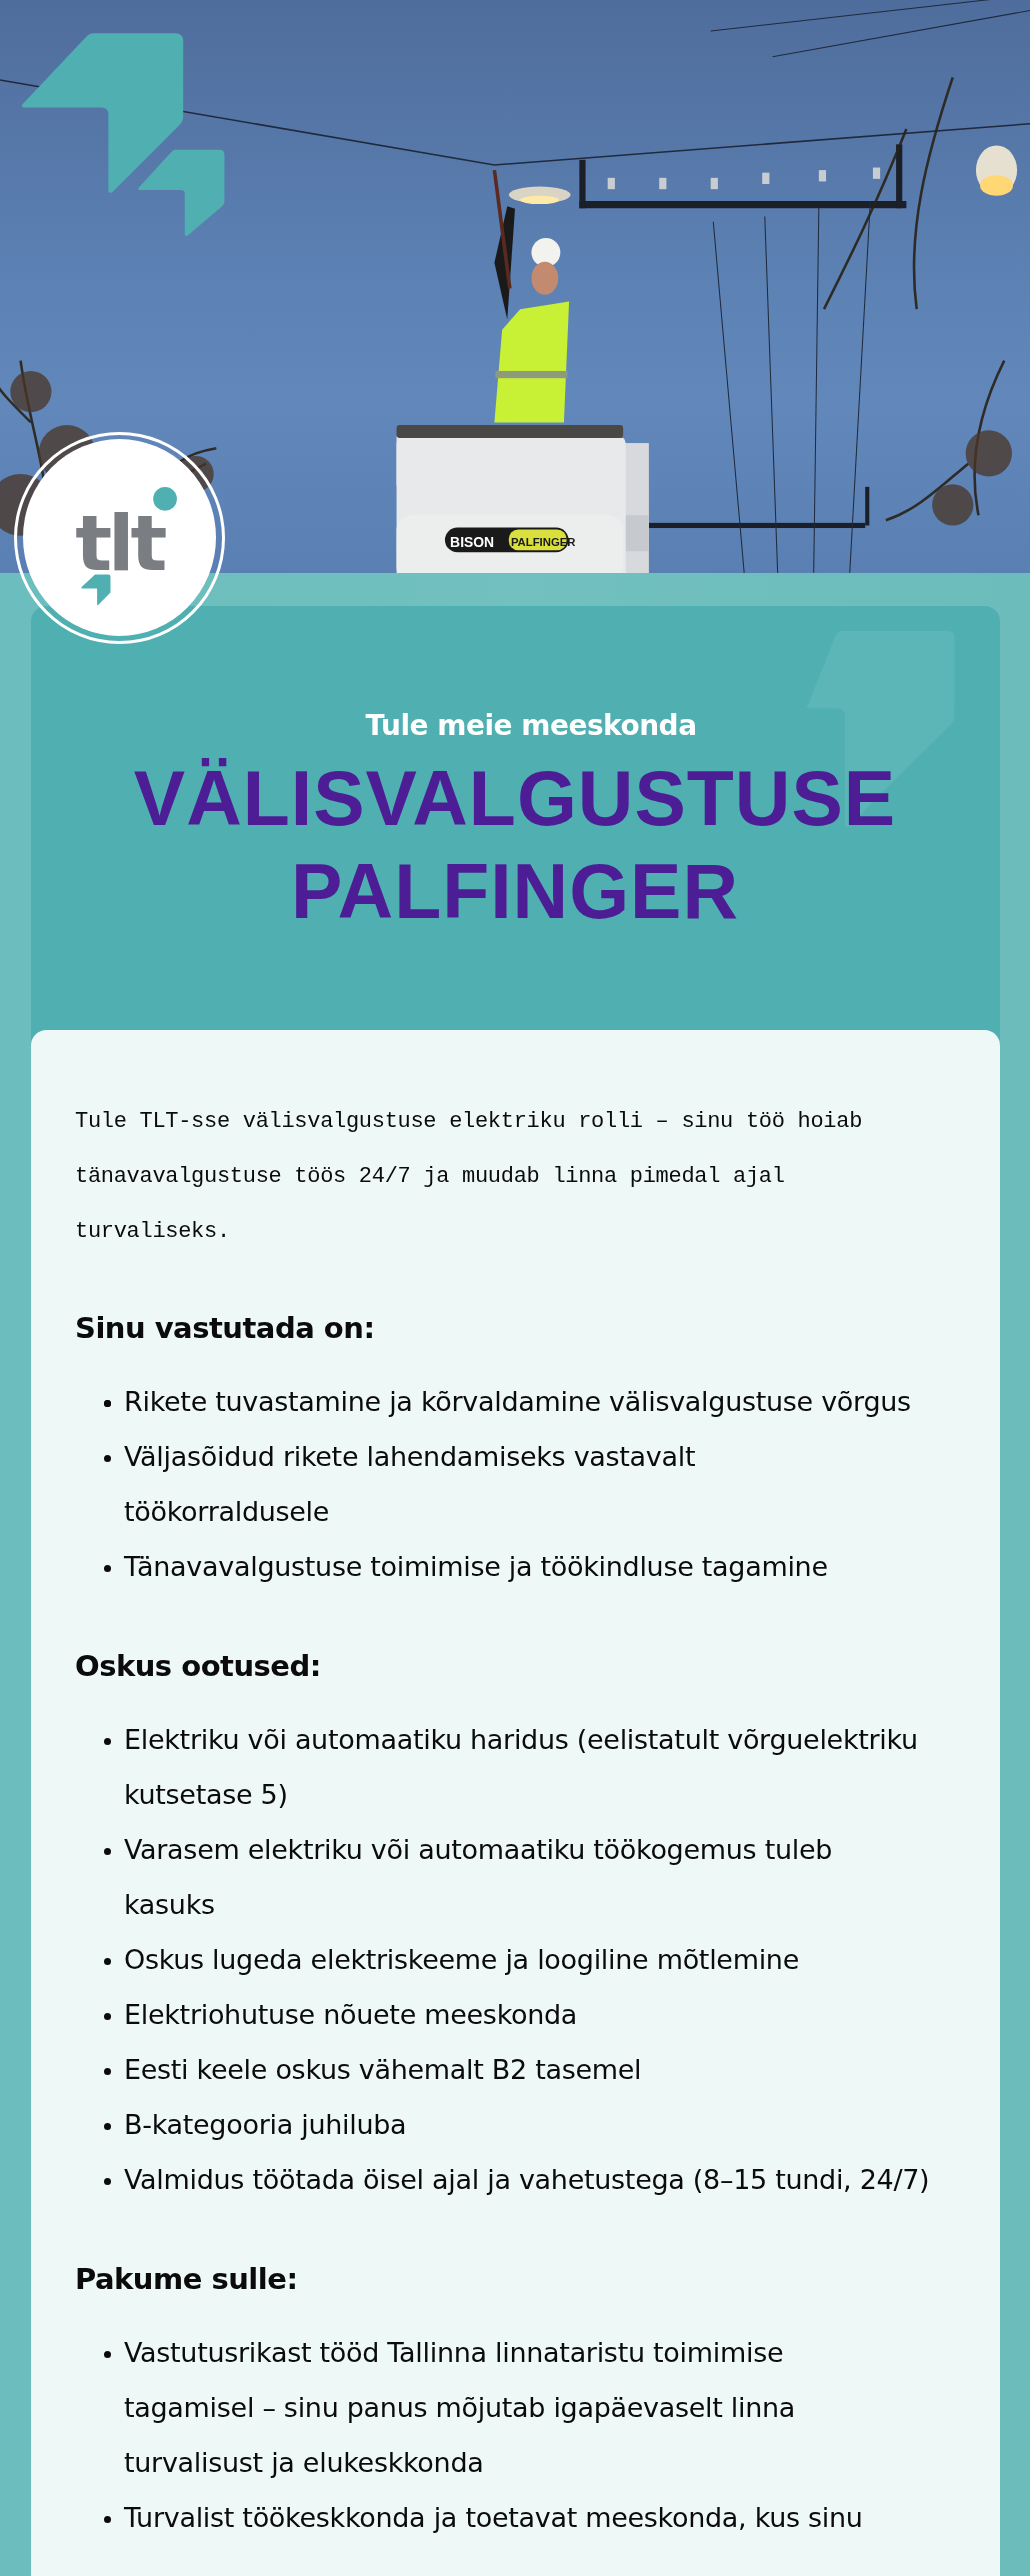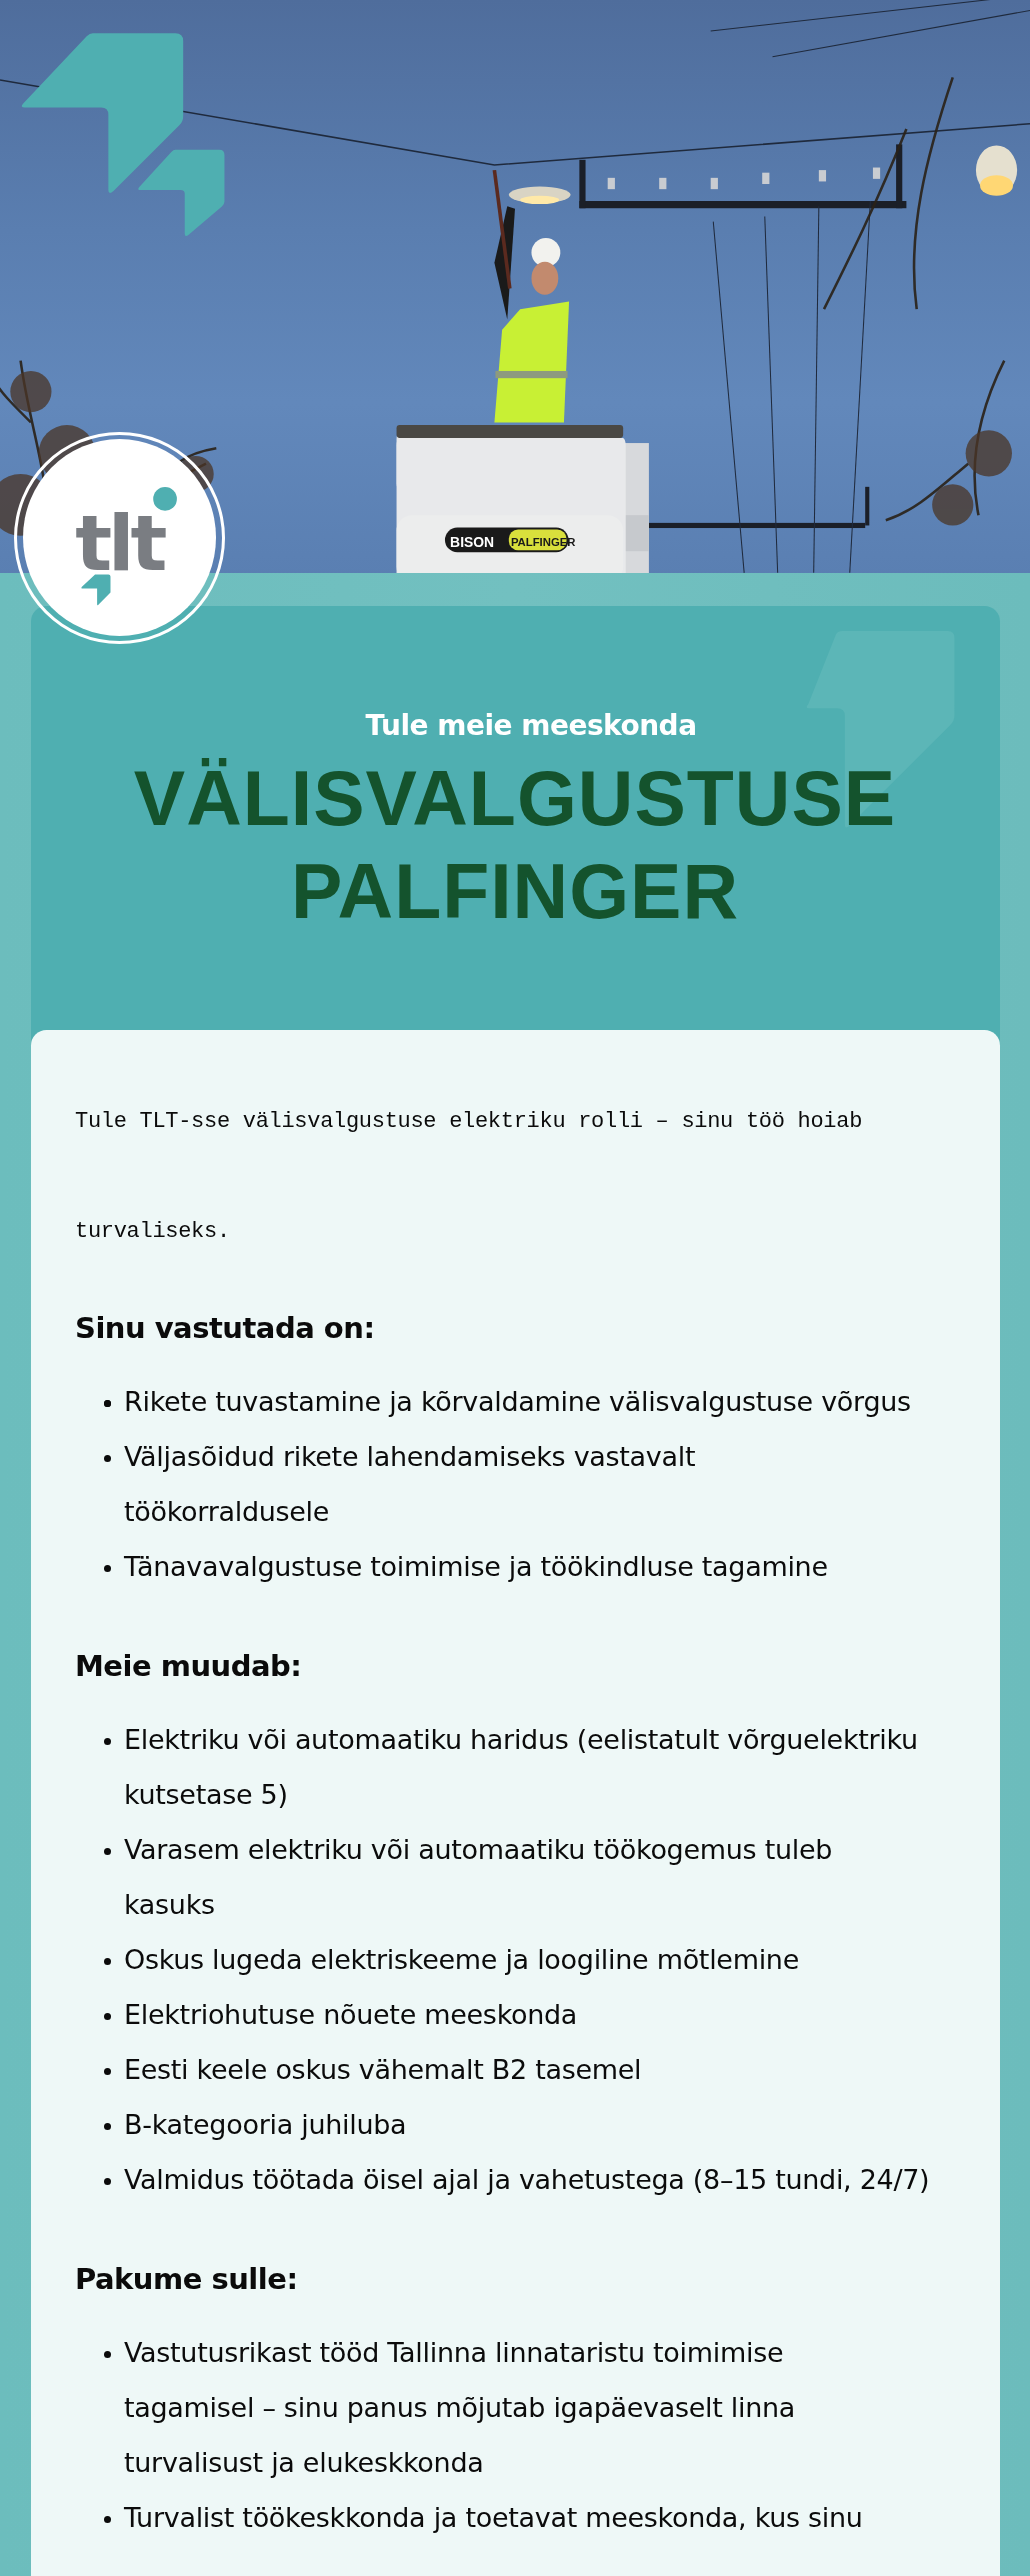--- a/index.html
+++ b/index.html
@@ -32,21 +32,21 @@
   .ghost-arrow { position: absolute; left: 806px; top: 631px; }
 
   .subtitle {
     position: absolute; left: 16px; width: 1030px; top: 709px;
     text-align: center; color: #ffffff;
     font-family: "DejaVu Sans", sans-serif; font-weight: bold;
     font-size: 28px; letter-spacing: -0.5px;
   }
   .title {
     position: absolute; left: 0; width: 1030px; top: 752px;
-    text-align: center; color: #14532d;
+    text-align: center; color: #4c1d95;
     font-family: "Liberation Sans", sans-serif; font-weight: bold;
     font-size: 77px; line-height: 93px; letter-spacing: 1px;
   }
 
   
   .logo-ring {
     position: absolute; left: 14px; top: 432px; width: 211px; height: 212px;
     border-radius: 50%; border: 3.6px solid #ffffff;
   }
   .logo-disc {
@@ -198,36 +198,36 @@
   <circle cx="276" cy="116" r="23" fill="#4fafb1"></circle>
   <text x="187" y="255" text-anchor="middle" font-family="DejaVu Sans, sans-serif" font-weight="bold" font-size="150" fill="#7a7d82" letter-spacing="-8">tlt</text>
   <path d="M140 263 L166 263 Q170 263 170 267 L170 298 L146 322 Q144 324 144 320 L144 290 L115 290 Q112 290 114 287 Z" fill="#4fafb1"></path>
 </svg>
 
 <div class="card"></div>
 
 <div class="content">
   <p class="intro">
     <span>Tule TLT-sse välisvalgustuse elektriku rolli – sinu töö hoiab</span><br>
-    <br>
+    <span>tänavavalgustuse töös 24/7 ja muudab linna pimedal ajal</span><br>
     <span>turvaliseks.</span>
   </p>
 
   <div class="sec1">
     <h2 class="section-title">Sinu vastutada on:</h2>
     <ul class="bullets">
       <li><span class="dot"></span></li>
       <li><span class="dot"></span><span>Rikete tuvastamine ja kõrvaldamine välisvalgustuse võrgus</span></li>
       <li><span class="dot"></span><span>Väljasõidud rikete lahendamiseks vastavalt</span><br><span>töökorraldusele</span></li>
       <li><span class="dot"></span><span>Tänavavalgustuse toimimise ja töökindluse tagamine</span></li>
     </ul>
   </div>
 
   <div>
-    <h2 class="section-title">Meie muudab:</h2>
+    <h2 class="section-title">Oskus ootused:</h2>
     <ul class="bullets">
       <li><span class="dot"></span><span>Elektriku või automaatiku haridus (eelistatult võrguelektriku</span><br><span>kutsetase 5)</span></li>
       <li><span class="dot"></span><span>Varasem elektriku või automaatiku töökogemus tuleb</span><br><span>kasuks</span></li>
       <li><span class="dot"></span><span>Oskus lugeda elektriskeeme ja loogiline mõtlemine</span></li>
       <li><span class="dot"></span><span>Elektriohutuse nõuete meeskonda</span></li>
       <li><span class="dot"></span><span>Eesti keele oskus vähemalt B2 tasemel</span></li>
       <li><span class="dot"></span><span>B-kategooria juhiluba</span></li>
       <li><span class="dot"></span><span>Valmidus töötada öisel ajal ja vahetustega (8–15 tundi, 24/7)</span></li>
     </ul>
   </div>

